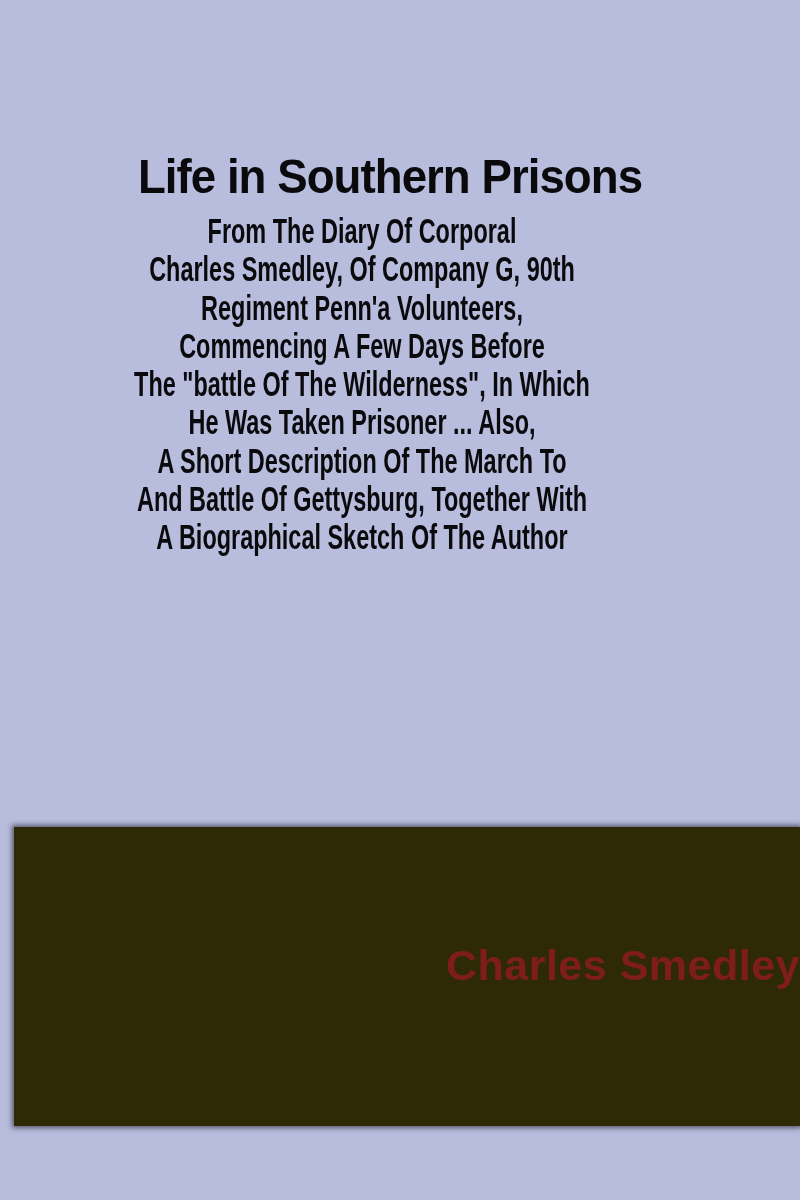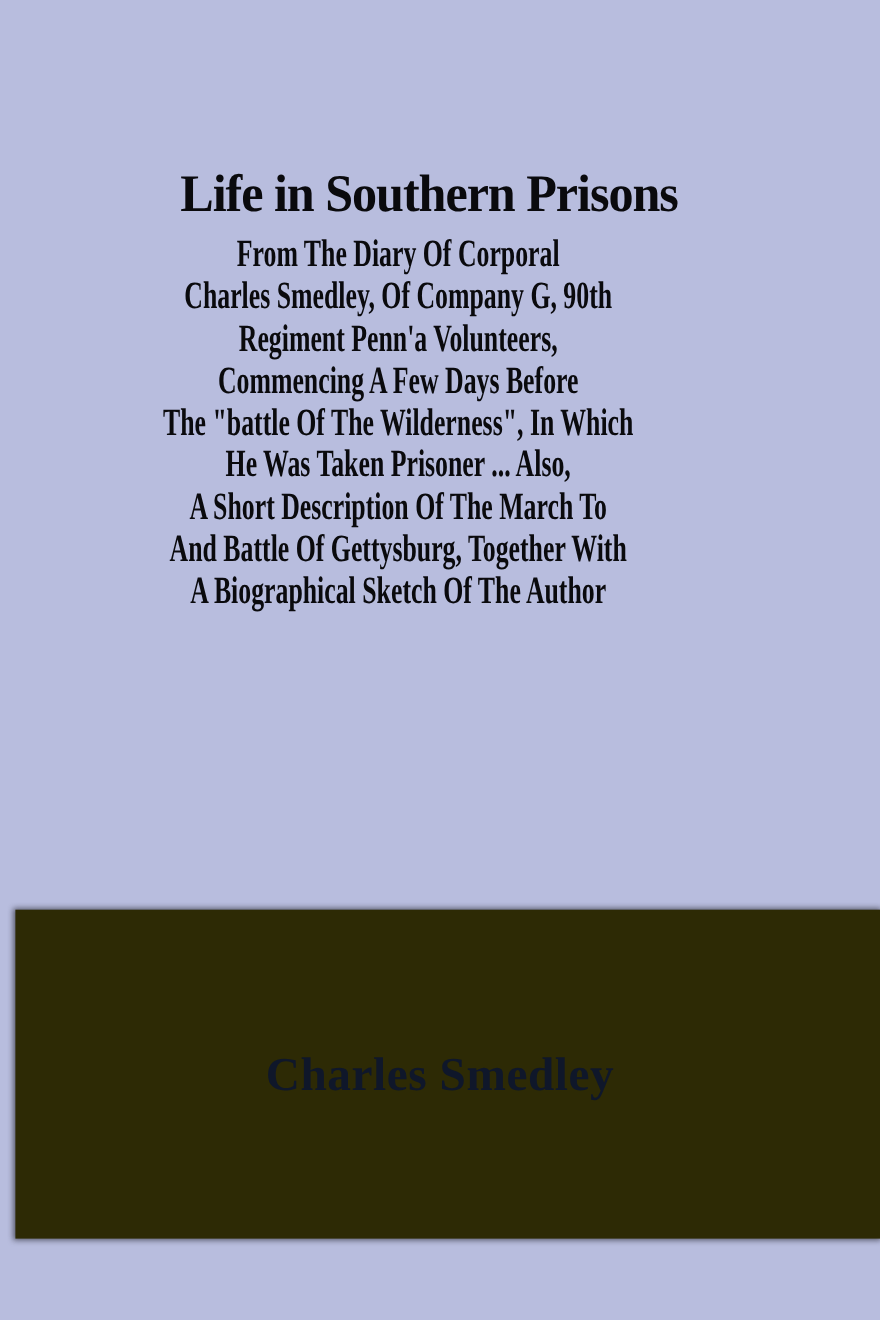--- a/index.html
+++ b/index.html
@@ -5,21 +5,21 @@
   html, body {
     margin: 0;
     padding: 0;
   }
   .cover {
     position: relative;
     width: 800px;
     height: 1200px;
     background: #b8bdde;
     overflow: hidden;
-    font-family: Liberation Serif, serif;
+    font-family: Liberation Sans, sans-serif;
   }
   .book-title {
     position: absolute;
     top: 152px;
     left: 0;
     width: 780px;
     text-align: center;
     font-size: 48px;
     font-weight: bold;
     line-height: 1.05;
@@ -53,27 +53,26 @@
     top: 827px;
     height: 299px;
     background: #2d2a05;
     box-shadow: 0 0 5px 2px rgba(35,35,45,0.65);
   }
   .author-name {
     position: absolute;
     left: 0;
     width: 800px;
     top: 944px;
-    text-align: center;
+    text-align: right;
     font-size: 43px;
     font-weight: bold;
     line-height: 1;
-    color: #0f172a;
+    color: #7f1d1d;
     letter-spacing: 0.5px;
-    margin-top: 12px;
   }
 </style>
 </head>
 <body>
 
 <div class="cover">
 
   <div class="book-title">Life in Southern Prisons</div>
 
   <div class="book-subtitle">

